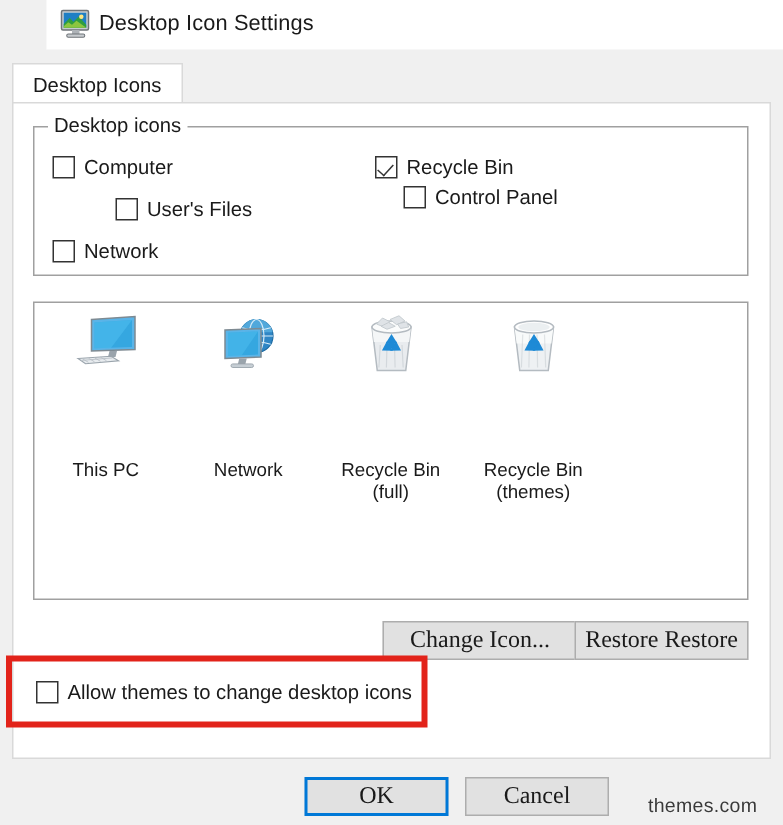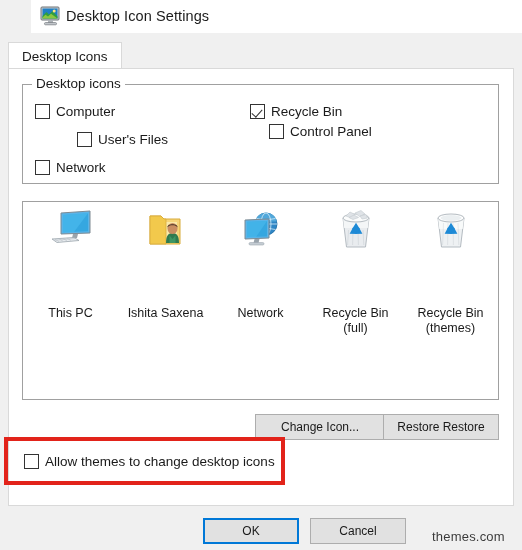--- a/index.html
+++ b/index.html
@@ -187,25 +187,25 @@
 
   
   .btn {
     position: absolute;
     background: #e1e1e1;
     border: 1px solid #adadad;
     box-sizing: border-box;
     display: flex;
     align-items: center;
     justify-content: center;
-    font-size: 12px;
+    font-size: 16px;
     color: #1a1a1a;
     white-space: nowrap;
     cursor: default;
-    font-family: Liberation Sans, sans-serif;
+    font-family: Liberation Serif, serif;
   }
   #btn-change-icon {
     left: 255px; top: 414px;
     width: 130px; height: 26px;
   }
   #btn-restore-default {
     left: 383px; top: 414px;
     width: 116px; height: 26px;
   }
 
@@ -331,37 +331,20 @@
                 <line x1="15" y1="29.5" x2="19" y2="31.9"></line>
                 <line x1="19" y1="29.1" x2="23" y2="31.5"></line>
                 <line x1="6" y1="31.3" x2="27" y2="29.6"></line>
               </g>
             </g>
           </svg>
         </div>
         <div class="preview-label">This PC</div>
       </div>
 
-      <div class="preview-item">
-        <div class="preview-icon">
-          <svg width="44" height="42" viewBox="0 0 44 42">
-            <path d="M6 7 L17 7 L20 10 L36 10 L36 35 L6 35 Z" fill="#f7d579" stroke="#d8ab3a" stroke-width="1"></path>
-            <path d="M9 13 L33 13 L33 34 L9 34 Z" fill="#fae9a8"></path>
-            <path d="M6 7 L17 7 L20 10 L22 10 L22 35 L6 35 Z" fill="#f2c94c" stroke="#d8ab3a" stroke-width="0.8"></path>
-            <g>
-              <path d="M22 34 C22 26 25 24 28.5 24 C32 24 35 26 35 34 Z" fill="#2f7a4f"></path>
-              <path d="M25.5 26.5 L28.5 30 L31.5 26.5 L31.5 34 L25.5 34 Z" fill="#3e9663"></path>
-              <ellipse cx="28.5" cy="19.5" rx="5" ry="5.6" fill="#c98e62"></ellipse>
-              <path d="M23.5 19 C23.5 13.6 33.5 13.6 33.5 19 C33.5 16 31 15 28.5 15 C26 15 23.5 16 23.5 19 Z" fill="#3a2a1d"></path>
-              <path d="M23.4 18.6 C22.8 14 34.2 14 33.6 18.6 C32.5 16.7 30.8 16.2 28.5 16.2 C26.2 16.2 24.5 16.7 23.4 18.6 Z" fill="#4a3526"></path>
-            </g>
-          </svg>
-        </div>
-        <div class="preview-label">Ishita Saxena</div>
-      </div>
 
       <div class="preview-item">
         <div class="preview-icon">
           <svg width="44" height="42" viewBox="0 0 44 42">
             <g>
               <circle cx="27" cy="15" r="11" fill="#2f86c5"></circle>
               <circle cx="27" cy="15" r="11" fill="none" stroke="#1d6ba3" stroke-width="0.8"></circle>
               <path d="M16.2 12.5 A11 11 0 0 1 37.8 12.5 Z" fill="#5ab0e0" opacity="0.8"></path>
               <g stroke="#d8ecf8" stroke-width="0.8" fill="none">
                 <ellipse cx="27" cy="15" rx="5" ry="11"></ellipse>

